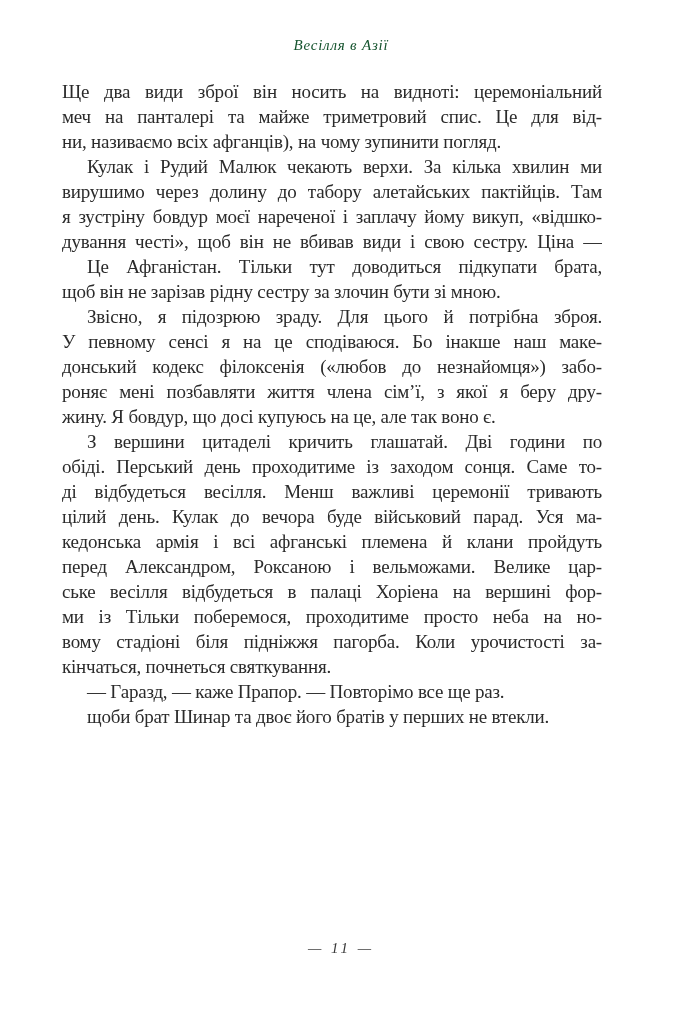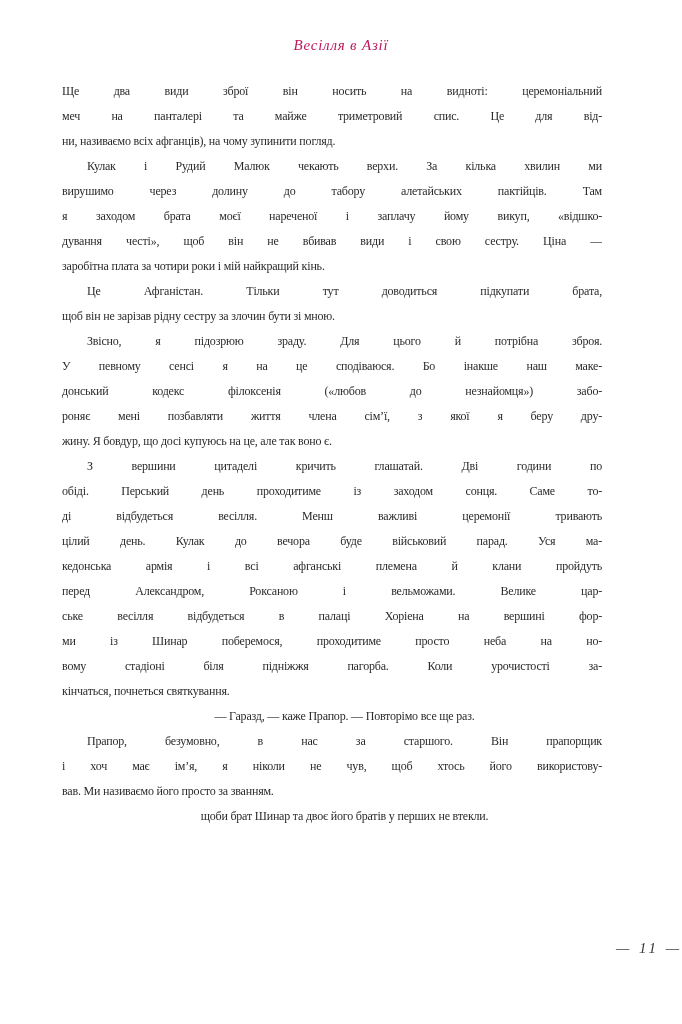--- a/index.html
+++ b/index.html
@@ -18,47 +18,47 @@
   }
   .running-head {
     position: absolute;
     top: 37px;
     left: 0;
     right: 0;
     text-align: center;
     font-style: italic;
     font-size: 15px;
     letter-spacing: 0.8px;
-    color: #be185d;
+    color: #14532d;
   }
   .body-text {
     position: absolute;
     top: 79px;
     left: 62px;
     width: 540px;
-    font-size: 12px;
+    font-size: 19px;
     line-height: 25px;
     letter-spacing: -0.2px;
   }
   .paragraph { margin: 0; }
-  .paragraph.indent > .line:first-child { text-indent: 25px; text-align: center; }
+  .paragraph.indent > .line:first-child { text-indent: 25px; }
   .line {
     text-align: left;
     overflow: hidden;
   }
   .line.jl {
     text-align: justify;
     text-align-last: justify;
   }
   .page-number {
     position: absolute;
     top: 940px;
     left: 0;
     right: 0;
-    text-align: right;
+    text-align: center;
     font-style: italic;
     font-size: 15px;
     letter-spacing: 3px;
     color: #3a3a3a;
   }
 </style>
 </head>
 <body>
 
 <div class="page">
@@ -66,54 +66,48 @@
 
   <div class="body-text" id="body-text">
       <div class="paragraph">
         <div class="line jl">Ще два види зброї він носить на видноті: церемоніальний</div>
         <div class="line jl">меч на панталері та майже триметровий спис. Це для від-</div>
         <div class="line">ни, називаємо всіх афганців), на чому зупинити погляд.</div>
       </div>
       <div class="paragraph indent">
         <div class="line jl">Кулак і Рудий Малюк чекають верхи. За кілька хвилин ми</div>
         <div class="line jl">вирушимо через долину до табору алетайських пактійців. Там</div>
-        <div class="line jl">я заходом брата моєї нареченої і заплачу йому викуп, «відшко-</div>
+        <div class="line jl">я зустріну бовдур моєї нареченої і заплачу йому викуп, «відшко-</div>
         <div class="line jl">дування честі», щоб він не вбивав види і свою сестру. Ціна —</div>
-        <div class="line">заробітна плата за чотири роки і мій найкращий кінь.</div>
       </div>
       <div class="paragraph indent">
         <div class="line jl">Це Афганістан. Тільки тут доводиться підкупати брата,</div>
         <div class="line">щоб він не зарізав рідну сестру за злочин бути зі мною.</div>
       </div>
       <div class="paragraph indent">
         <div class="line jl">Звісно, я підозрюю зраду. Для цього й потрібна зброя.</div>
         <div class="line jl">У певному сенсі я на це сподіваюся. Бо інакше наш маке-</div>
         <div class="line jl">донський кодекс філоксенія («любов до незнайомця») забо-</div>
         <div class="line jl">роняє мені позбавляти життя члена сім’ї, з якої я беру дру-</div>
         <div class="line">жину. Я бовдур, що досі купуюсь на це, але так воно є.</div>
       </div>
       <div class="paragraph indent">
         <div class="line jl">З вершини цитаделі кричить глашатай. Дві години по</div>
         <div class="line jl">обіді. Перський день проходитиме із заходом сонця. Саме то-</div>
         <div class="line jl">ді відбудеться весілля. Менш важливі церемонії тривають</div>
         <div class="line jl">цілий день. Кулак до вечора буде військовий парад. Уся ма-</div>
         <div class="line jl">кедонська армія і всі афганські племена й клани пройдуть</div>
         <div class="line jl">перед Александром, Роксаною і вельможами. Велике цар-</div>
         <div class="line jl">ське весілля відбудеться в палаці Хоріена на вершині фор-</div>
-        <div class="line jl">ми із Шинар поберемося, проходитиме просто неба на но-</div>
+        <div class="line jl">ми із Тільки поберемося, проходитиме просто неба на но-</div>
         <div class="line jl">вому стадіоні біля підніжжя пагорба. Коли урочистості за-</div>
         <div class="line">кінчаться, почнеться святкування.</div>
       </div>
       <div class="paragraph indent">
         <div class="line">— Гаразд, — каже Прапор. — Повторімо все ще раз.</div>
-      </div>
-      <div class="paragraph indent">
-        <div class="line jl">Прапор, безумовно, в нас за старшого. Він прапорщик</div>
-        <div class="line jl">і хоч має ім’я, я ніколи не чув, щоб хтось його використову-</div>
-        <div class="line">вав. Ми називаємо його просто за званням.</div>
       </div>
       <div class="paragraph indent">
         <div class="line">щоби брат Шинар та двоє його братів у перших не втекли.</div>
       </div>
     </div>
 
   <div class="page-number">— 11 —</div>
 </div>
 
 </body></html>

